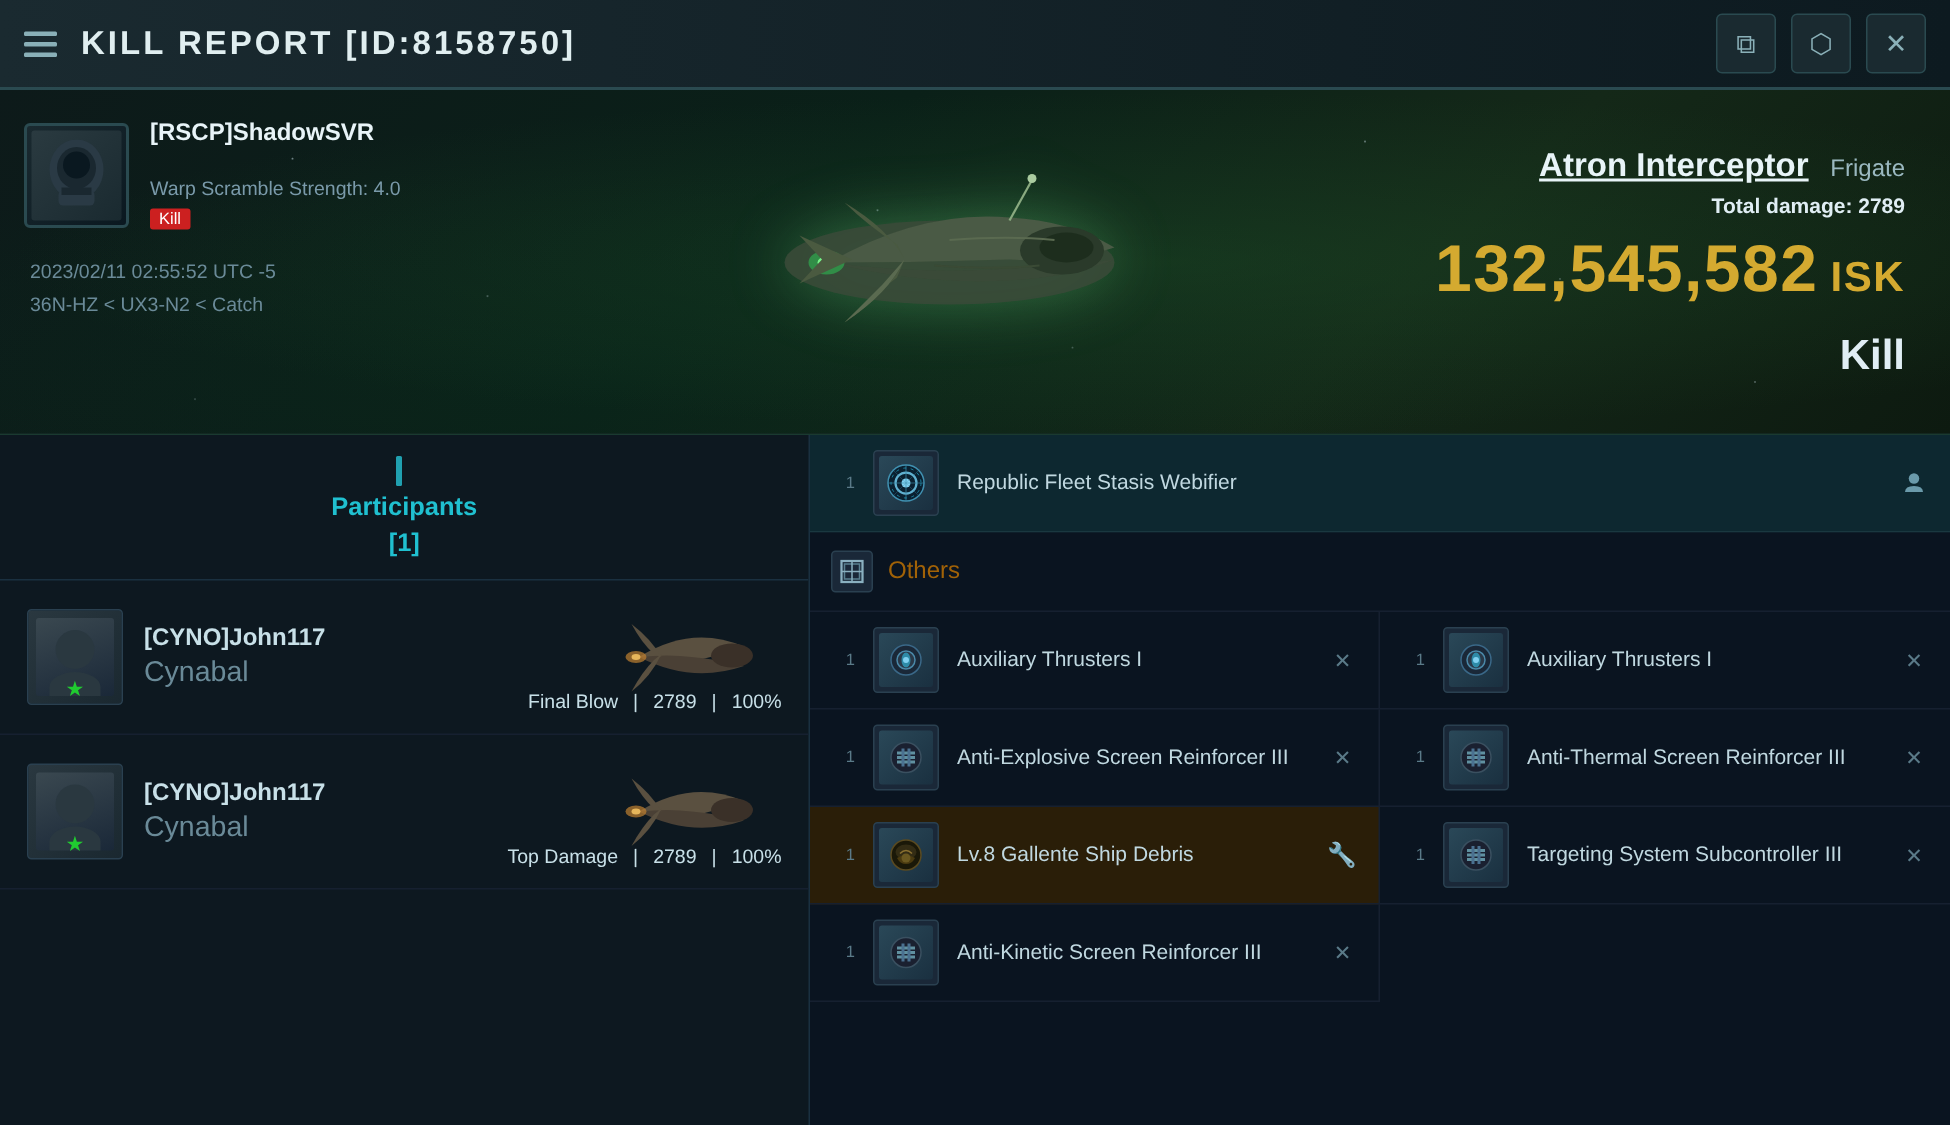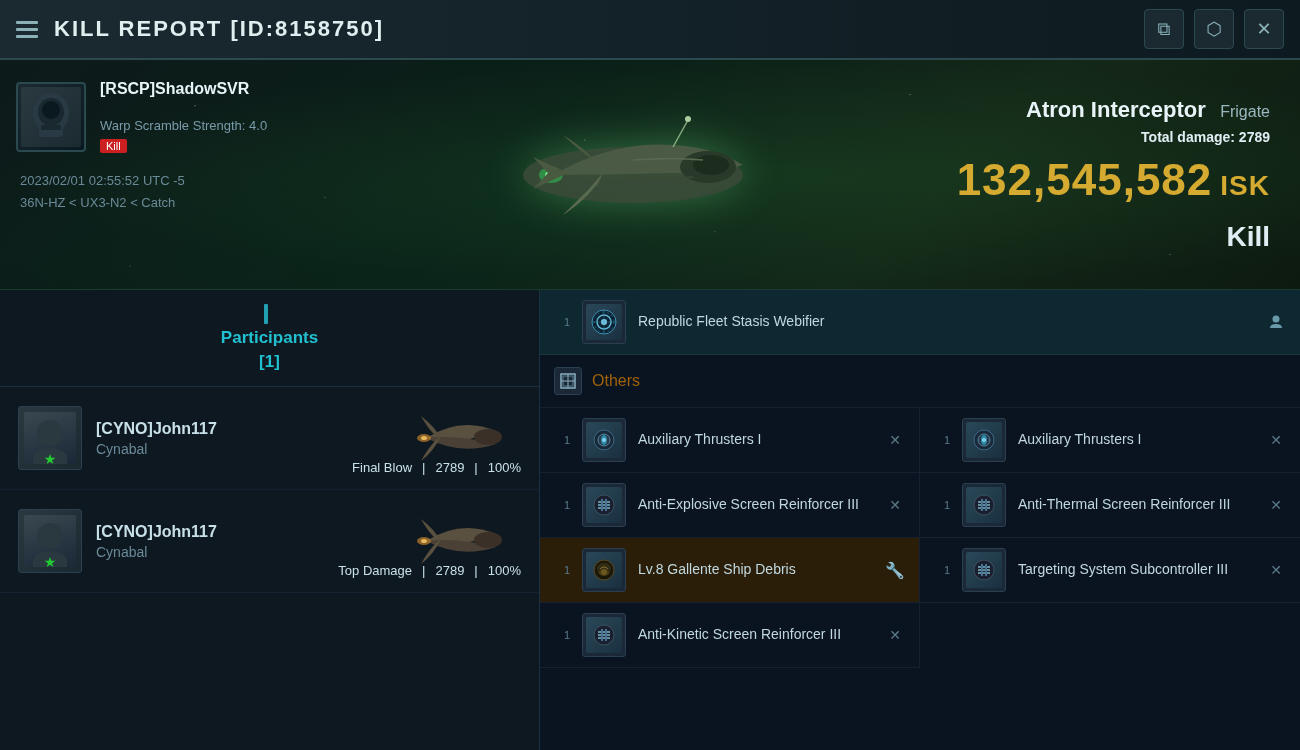--- a/index.html
+++ b/index.html
@@ -173,20 +173,21 @@
       justify-content: center;
       padding: 20px 30px;
       z-index: 2;
       min-width: 360px;
     }
     .ship-class {
       font-size: 22px;
       color: #e8f4f8;
       font-weight: bold;
       text-align: right;
+      text-decoration: underline;
     }
     .ship-type {
       font-size: 16px;
       color: #9ab8c0;
       font-weight: normal;
       margin-left: 10px;
     }
     .total-damage {
       font-size: 14px;
       color: #7a9aaa;
@@ -317,21 +318,21 @@
       color: #20cc30;
       font-size: 14px;
     }
     .participant-info { flex: 1; }
     .participant-name {
       font-size: 16px;
       color: #c8e0e8;
       font-weight: bold;
     }
     .participant-ship {
-      font-size: 14px;
+      font-size: 19px;
       color: #6a8a98;
       margin-top: 3px;
     }
     .participant-ship-img {
       width: 120px;
       height: 70px;
       display: flex;
       align-items: center;
       justify-content: center;
       flex-shrink: 0;
@@ -509,21 +510,21 @@
           </svg>
         </div>
       </div>
       <div class="pilot-info">
         <div class="pilot-name">[RSCP]ShadowSVR</div>
         <div class="pilot-stat">Warp Scramble Strength: 4.0</div>
         <div class="kill-badge">Kill</div>
       </div>
     </div>
     <div class="hero-meta">
-      <div>2023/02/01 02:55:52 UTC -5</div>
+      <div>2023/02/11 02:55:52 UTC -5</div>
       <div>36N-HZ &lt; UX3-N2 &lt; Catch</div>
     </div>
   </div>
 
   <div class="hero-ship">
     <svg class="ship-svg" width="320" height="180" viewBox="0 0 320 180">
 
       <ellipse cx="160" cy="90" rx="110" ry="28" fill="#3a4a38" opacity="0.9"></ellipse>
 
       <path d="M 80 90 Q 140 55 200 60 Q 240 62 270 80 Q 240 90 200 88 Q 140 90 80 90 Z" fill="#4a5a45"></path>

